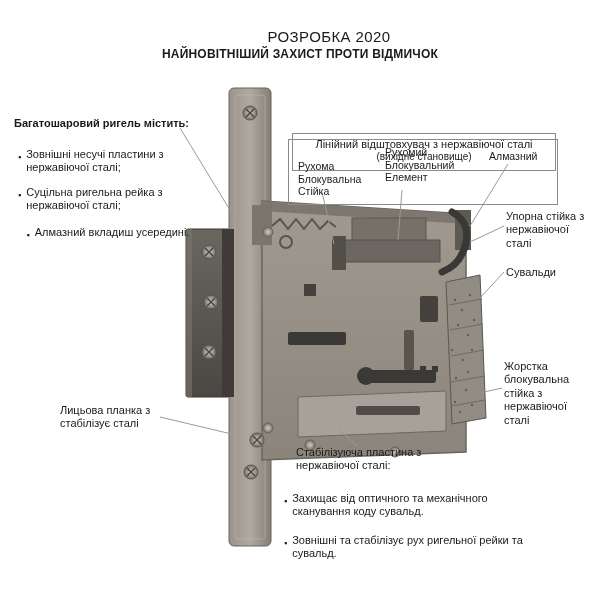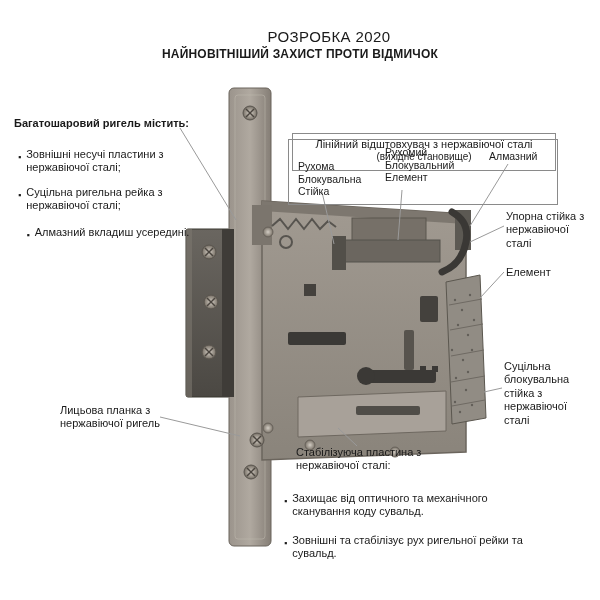--- a/index.html
+++ b/index.html
@@ -173,36 +173,36 @@
 </div>
 <div class="abs lbl bullet" style="left:18px;top:186px;width:168px">
   <span class="bmark"></span>
   <span>Суцільна ригельна рейка з нержавіючої сталі;</span>
 </div>
 <div class="abs lbl bullet" style="left:18px;top:226px;width:180px">
   <span class="bmark"></span>
   <span>Алмазний вкладиш усередині.</span>
 </div>
 
-<div class="abs lbl faceplate-lbl">Лицьова планка з нержавіючої ригель</div>
+<div class="abs lbl faceplate-lbl">Лицьова планка з стабілізує сталі</div>
 
 <div class="abs box box1">
   <div class="b1l1">Лінійний відштовхувач з нержавіючої сталі</div>
   <div class="b1l2">(вихідне становище)</div>
 </div>
 
 <div class="abs box box2">
   <div class="sub sub1">Рухома Блокувальна Стійка</div>
   <div class="sub sub2">Рухомий Блокувальний Елемент</div>
   <div class="sub sub3">Алмазний</div>
 </div>
 
 <div class="abs lbl r-support">Упорна стійка з нержавіючої сталі</div>
-<div class="abs lbl r-levers">Елемент</div>
-<div class="abs lbl r-rigid">Суцільна блокувальна стійка з нержавіючої сталі</div>
+<div class="abs lbl r-levers">Сувальди</div>
+<div class="abs lbl r-rigid">Жорстка блокувальна стійка з нержавіючої сталі</div>
 
 <div class="abs lbl stab-heading">Стабілізуюча пластина з нержавіючої сталі:</div>
 
 <div class="abs lbl bullet bot1">
   <span class="bmark"></span>
   <span>Захищає від оптичного та механічного сканування коду сувальд.</span>
 </div>
 <div class="abs lbl bullet bot2">
   <span class="bmark"></span>
   <span>Зовнішні та стабілізує рух ригельної рейки та сувальд.</span>

